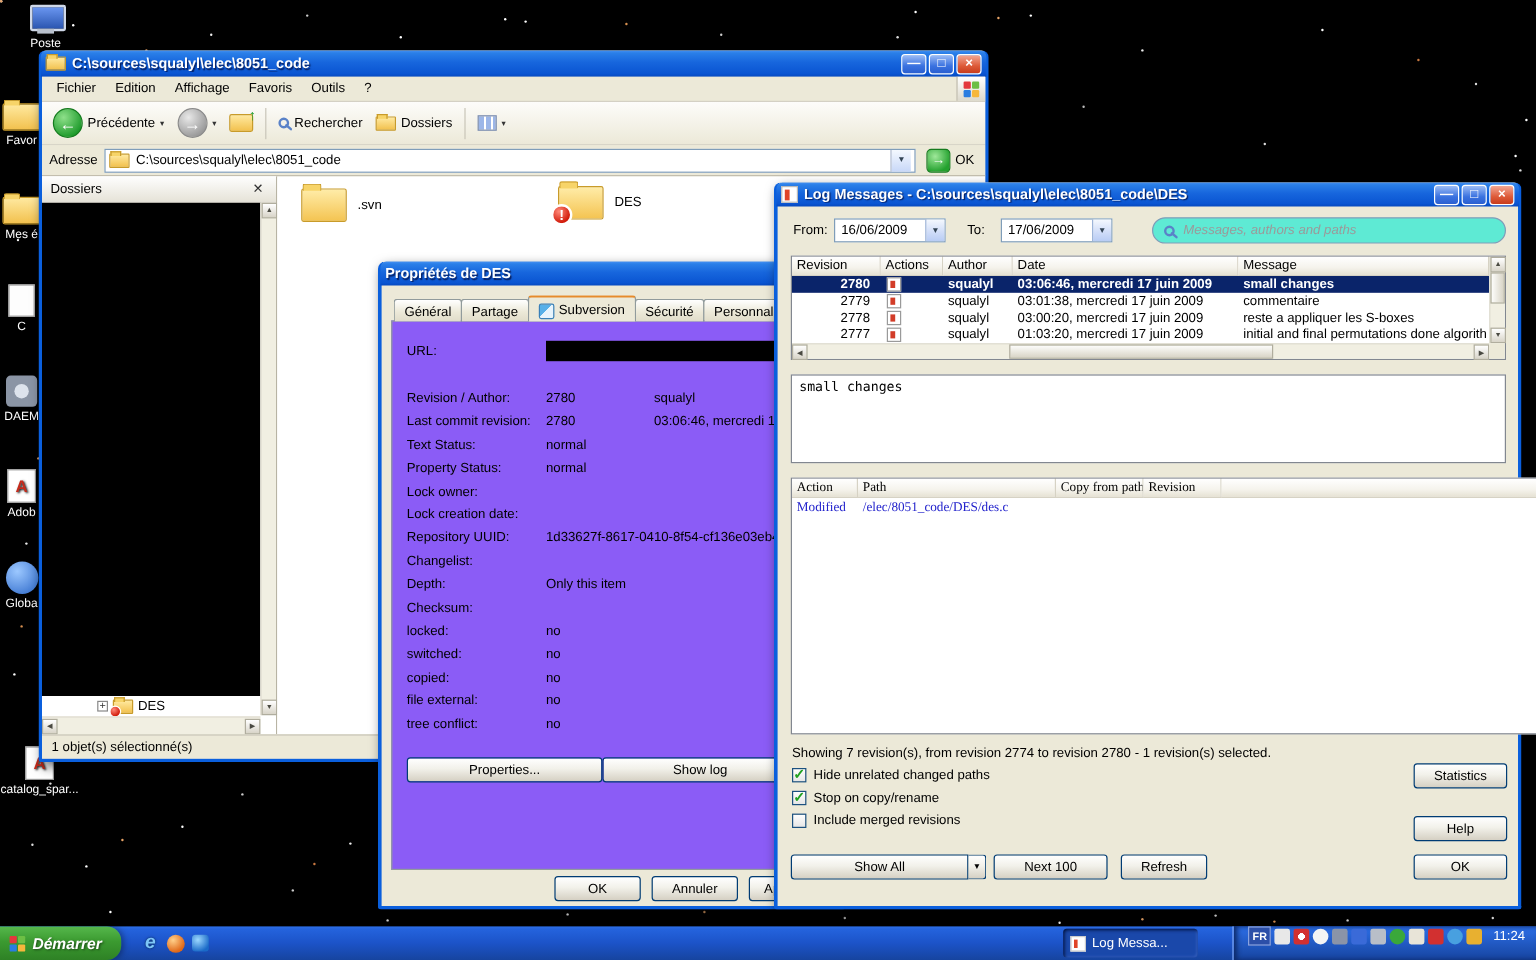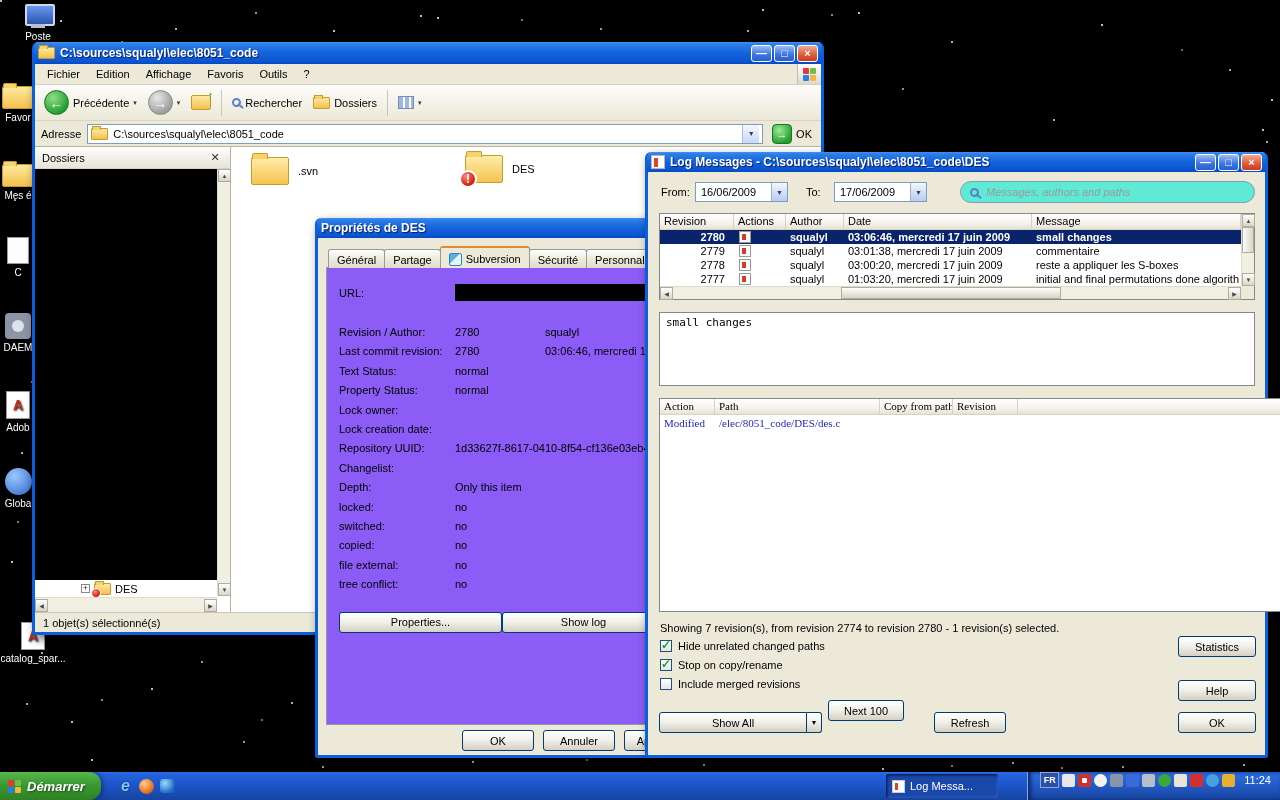--- a/index.html
+++ b/index.html
@@ -426,20 +426,24 @@
       </div>
       <div class="frow">
         <span class="flabel">Changelist:</span>
         <span class="fval"></span>
       </div>
       <div class="frow">
         <span class="flabel">Depth:</span>
         <span class="fval2">Only this item</span>
       </div>
       <div class="frow">
+        <span class="flabel">Checksum:</span>
+        <span class="fval"></span>
+      </div>
+      <div class="frow">
         <span class="flabel">locked:</span>
         <span class="fval">no</span>
       </div>
       <div class="frow">
         <span class="flabel">switched:</span>
         <span class="fval">no</span>
       </div>
       <div class="frow">
         <span class="flabel">copied:</span>
         <span class="fval">no</span>
@@ -575,21 +579,21 @@
       <span>Include merged revisions</span>
     </div>
 
     <span class="btn logbtn" style="left:530px;top:484px;width:78px">Statistics</span>
     <span class="btn logbtn" style="left:530px;top:528px;width:78px">Help</span>
     <span class="btn logbtn" style="left:530px;top:560px;width:78px">OK</span>
     <div class="splitbtn" style="left:11px;top:560px">
       <span class="btn main">Show All</span>
       <span class="btn drop">▼</span>
     </div>
-    <span class="btn logbtn" style="left:180px;top:548px;width:76px">Next 100</span>
+    <span class="btn logbtn" style="left:180px;top:560px;width:95px">Next 100</span>
     <span class="btn logbtn" style="left:286px;top:560px;width:72px">Refresh</span>
   </div>
 
   <div class="taskbar">
     <div class="start">
       <span class="flag4">
         <i class="f-r"></i>
           <i class="f-g"></i>
           <i class="f-b"></i>
           <i class="f-y"></i>

